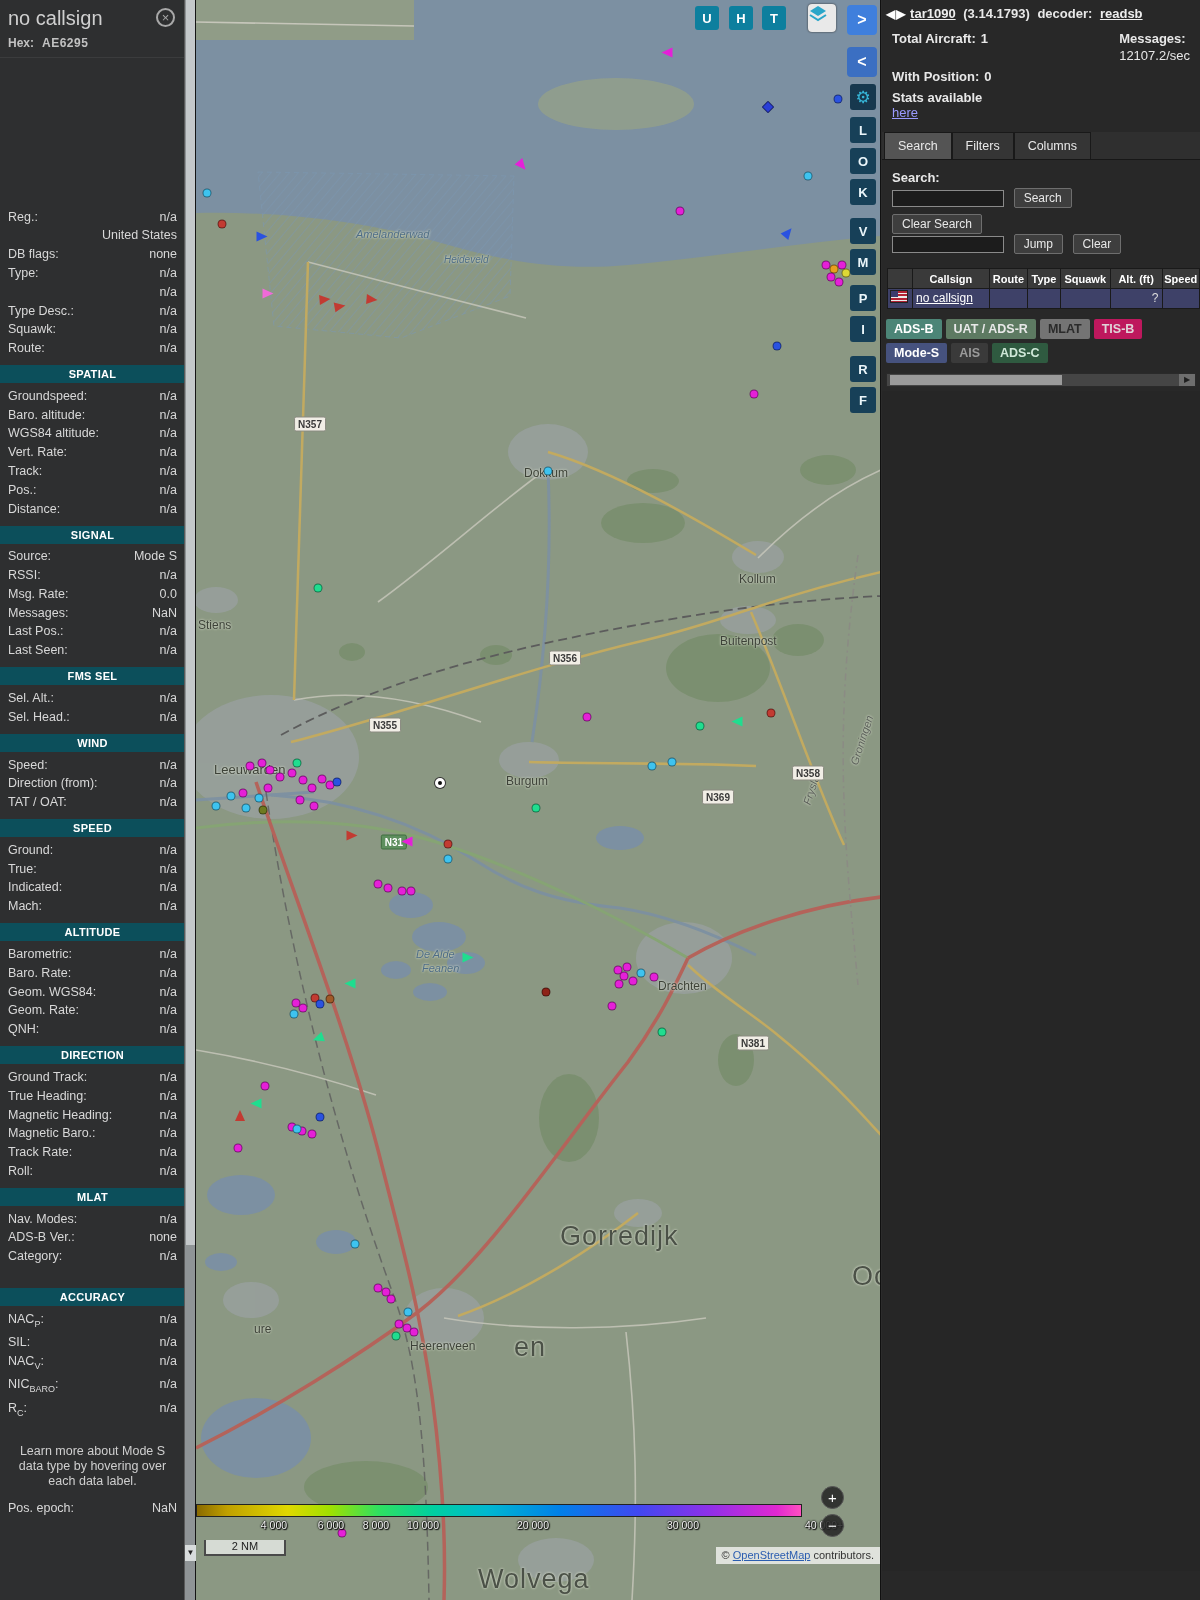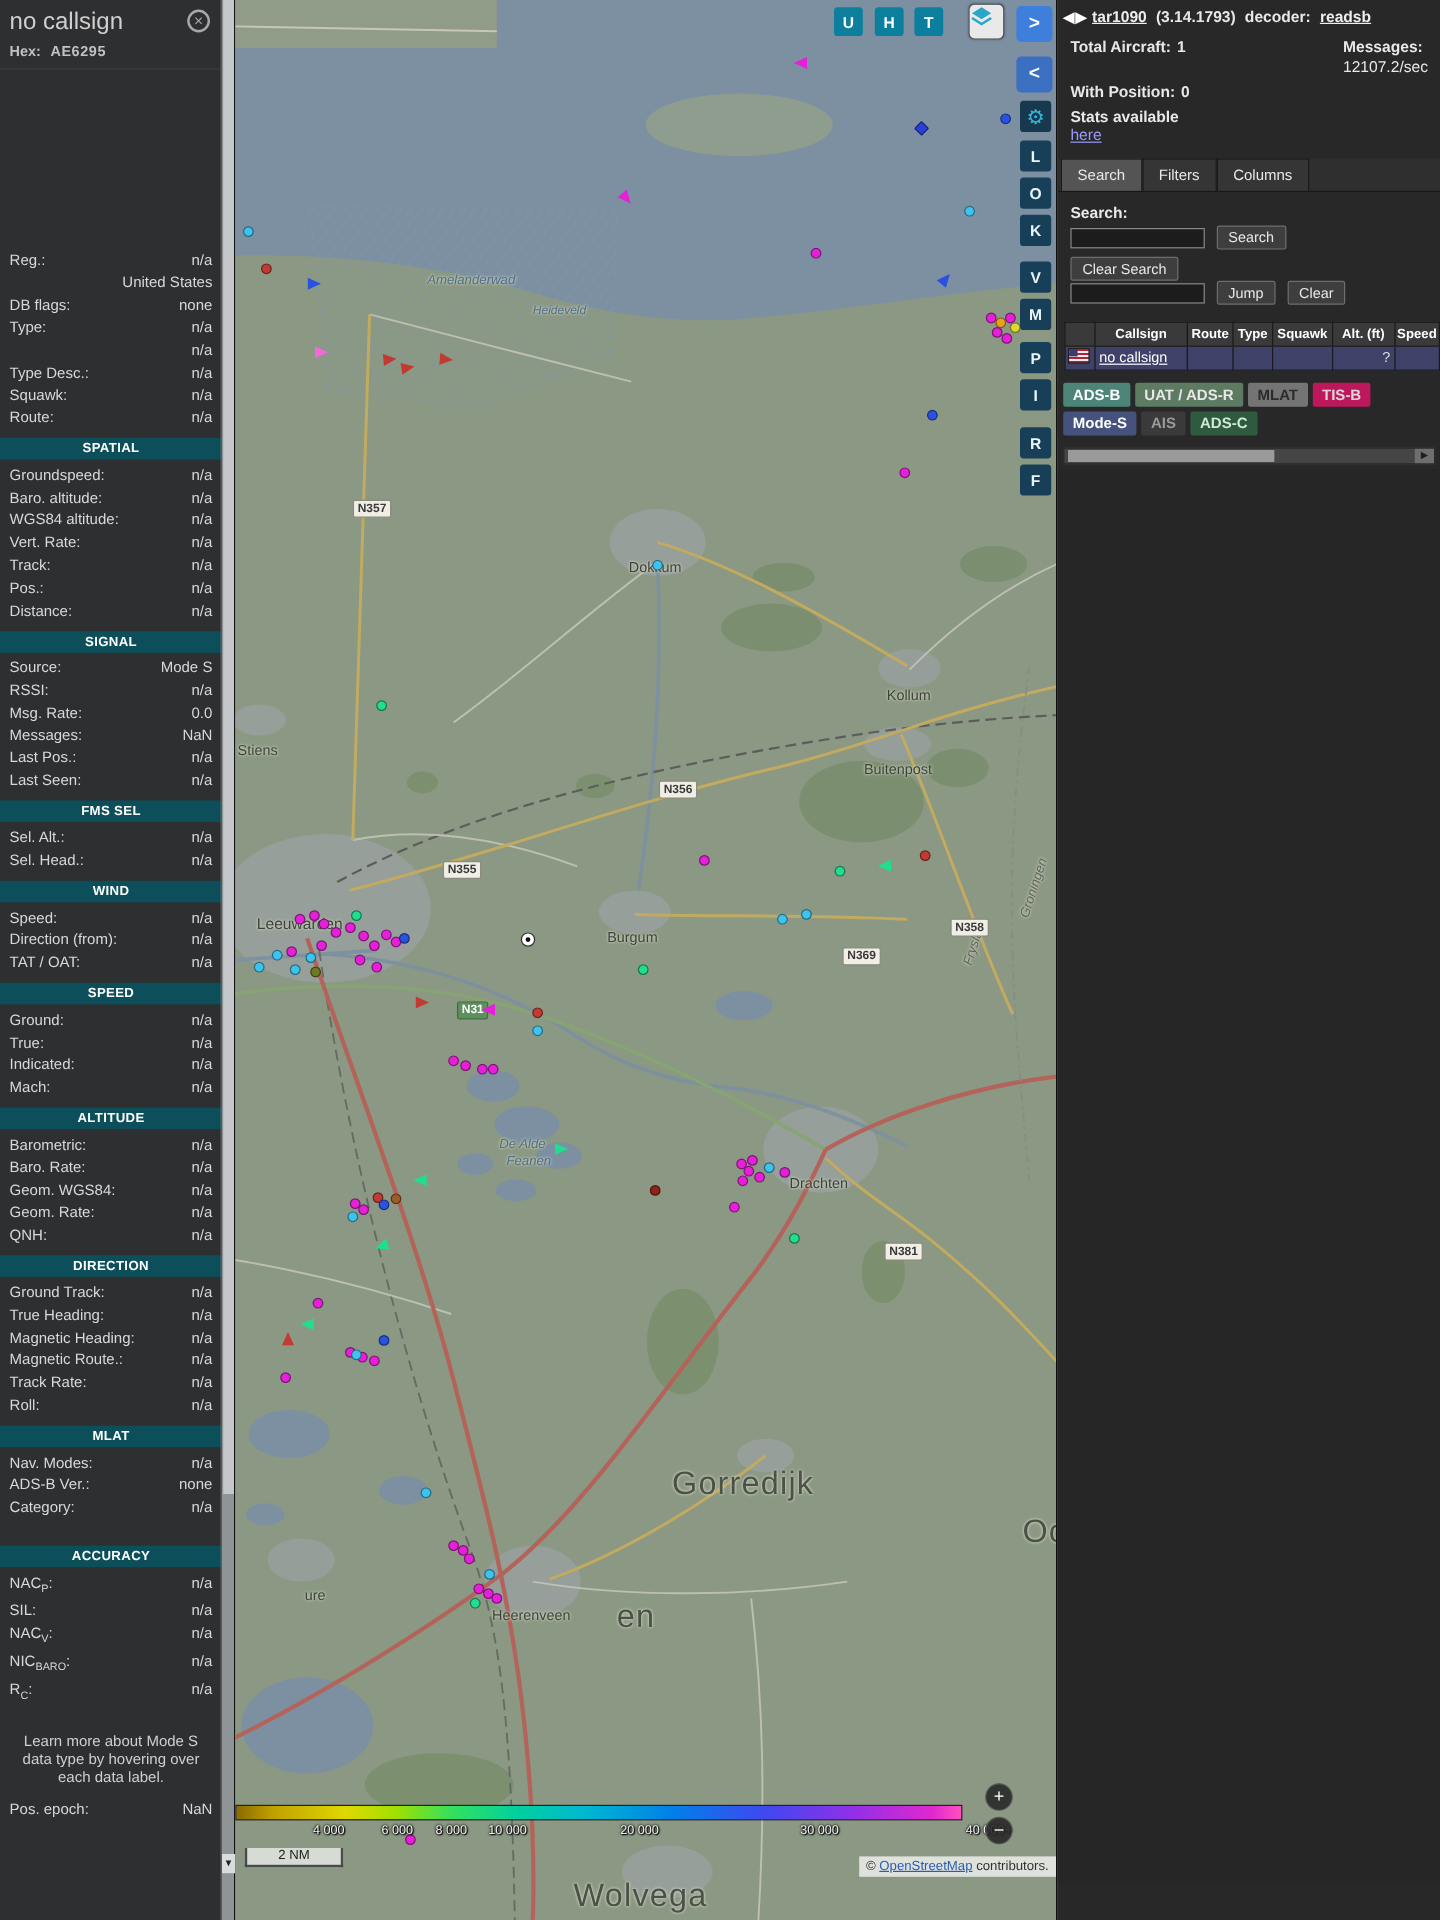--- a/index.html
+++ b/index.html
@@ -294,21 +294,21 @@
           </div>
           <div class="lp-row">
             <span class="lp-label">True Heading:</span>
             <span class="lp-value">n/a</span>
           </div>
           <div class="lp-row">
             <span class="lp-label">Magnetic Heading:</span>
             <span class="lp-value">n/a</span>
           </div>
           <div class="lp-row">
-            <span class="lp-label">Magnetic Route.:</span>
+            <span class="lp-label">Magnetic Baro.:</span>
             <span class="lp-value">n/a</span>
           </div>
           <div class="lp-row">
             <span class="lp-label">Track Rate:</span>
             <span class="lp-value">n/a</span>
           </div>
           <div class="lp-row">
             <span class="lp-label">Roll:</span>
             <span class="lp-value">n/a</span>
           </div>

